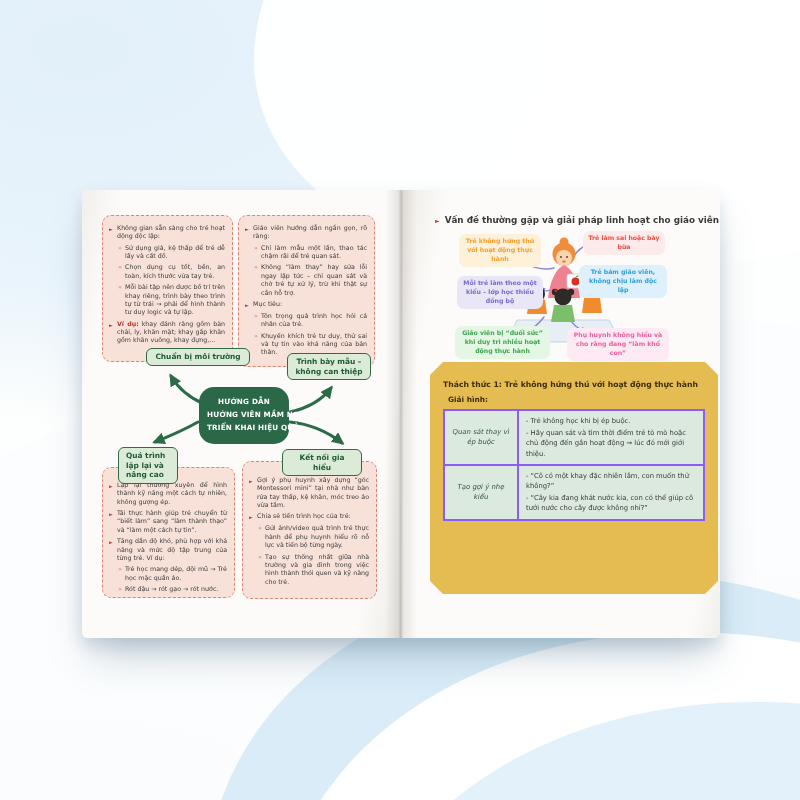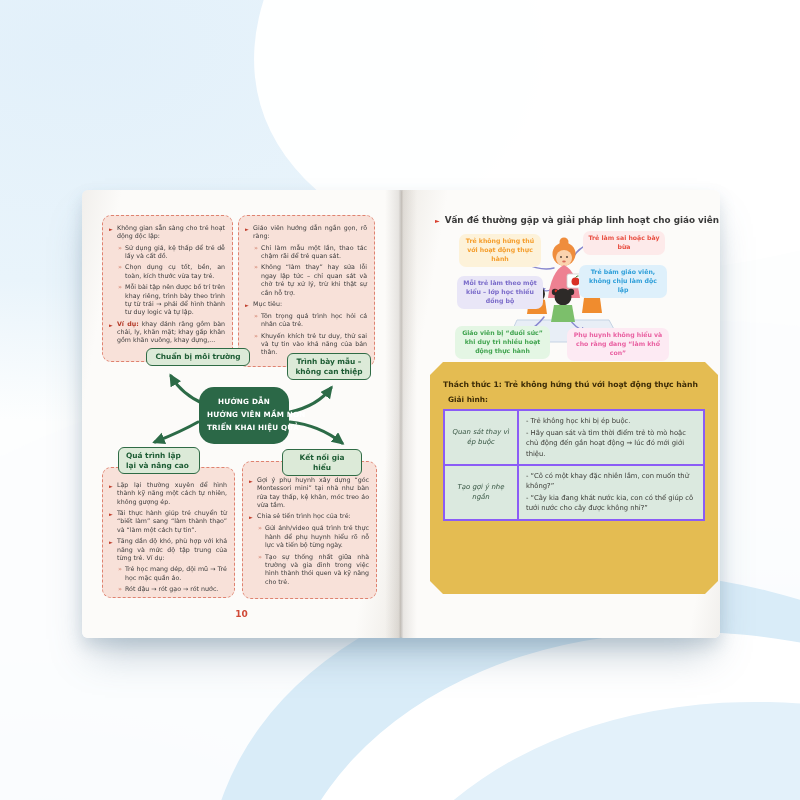--- a/index.html
+++ b/index.html
@@ -138,21 +138,21 @@
         <span class="ptxt">Tôn trọng quá trình học hỏi cá nhân của trẻ.</span>
       </div>
       <div class="pitem lv2">
         <span class="mk2">»</span>
         <span class="ptxt">Khuyến khích trẻ tư duy, thử sai và tự tin vào khả năng của bản thân.</span>
       </div>
     </div>
 
     <div class="glabel" style="left:64px; top:158px; width:104px;">Chuẩn bị môi trường</div>
     <div class="glabel" style="left:205px; top:163px; width:84px;">Trình bày mẫu – không can thiệp</div>
-    <div class="glabel" style="left:36px; top:257px; width:82px; text-align:left;">Quá trình lặp lại và nâng cao</div>
+    <div class="glabel" style="left:36px; top:257px; width:60px; text-align:left;">Quá trình lặp lại và nâng cao</div>
     <div class="glabel" style="left:200px; top:259px; width:80px;">Kết nối gia hiểu</div>
 
     <div class="center-node" style="left:117px; top:197px; width:90px;">
       <div>HƯỚNG DẪN</div>
       <div>HƯỚNG VIÊN MẦM NON</div>
       <div>TRIỂN KHAI HIỆU QUẢ</div>
     </div>
 
     <svg class="mindmap-arrows" viewBox="0 0 319 160">
       <defs>
@@ -203,21 +203,20 @@
       <div class="pitem lv2">
         <span class="mk2">»</span>
         <span class="ptxt">Gửi ảnh/video quá trình trẻ thực hành để phụ huynh hiểu rõ nỗ lực và tiến bộ từng ngày.</span>
       </div>
       <div class="pitem lv2">
         <span class="mk2">»</span>
         <span class="ptxt">Tạo sự thống nhất giữa nhà trường và gia đình trong việc hình thành thói quen và kỹ năng cho trẻ.</span>
       </div>
     </div>
 
-    <div class="pagenum">10</div>
   </div>
 
   <div class="page page-right">
 
     <div class="rtitle">
       <span class="mk1">►</span>
       <span class="t">Vấn đề thường gặp và giải pháp linh hoạt cho giáo viên</span>
     </div>
 
     <svg class="diagram-svg" viewBox="0 0 220 135">
@@ -278,21 +277,21 @@
       <table class="sol-table">
         <tbody>
             <tr>
           <td class="appr">Quan sát thay vì ép buộc</td>
           <td class="det">
             <div>- Trẻ không học khi bị ép buộc.</div>
             <div>- Hãy quan sát và tìm thời điểm trẻ tò mò hoặc chủ động đến gần hoạt động → lúc đó mới giới thiệu.</div>
           </td>
         </tr>
         <tr>
-          <td class="appr">Tạo gợi ý nhẹ ngắn</td>
+          <td class="appr">Tạo gợi ý nhẹ kiểu</td>
           <td class="det">
             <div>- “Cô có một khay đặc nhiên lắm, con muốn thử không?”</div>
             <div>- “Cây kia đang khát nước kia, con có thể giúp cô tưới nước cho cây được không nhỉ?”</div>
           </td>
         </tr>
       </tbody>
         </table>
     </div>
 
   </div>

